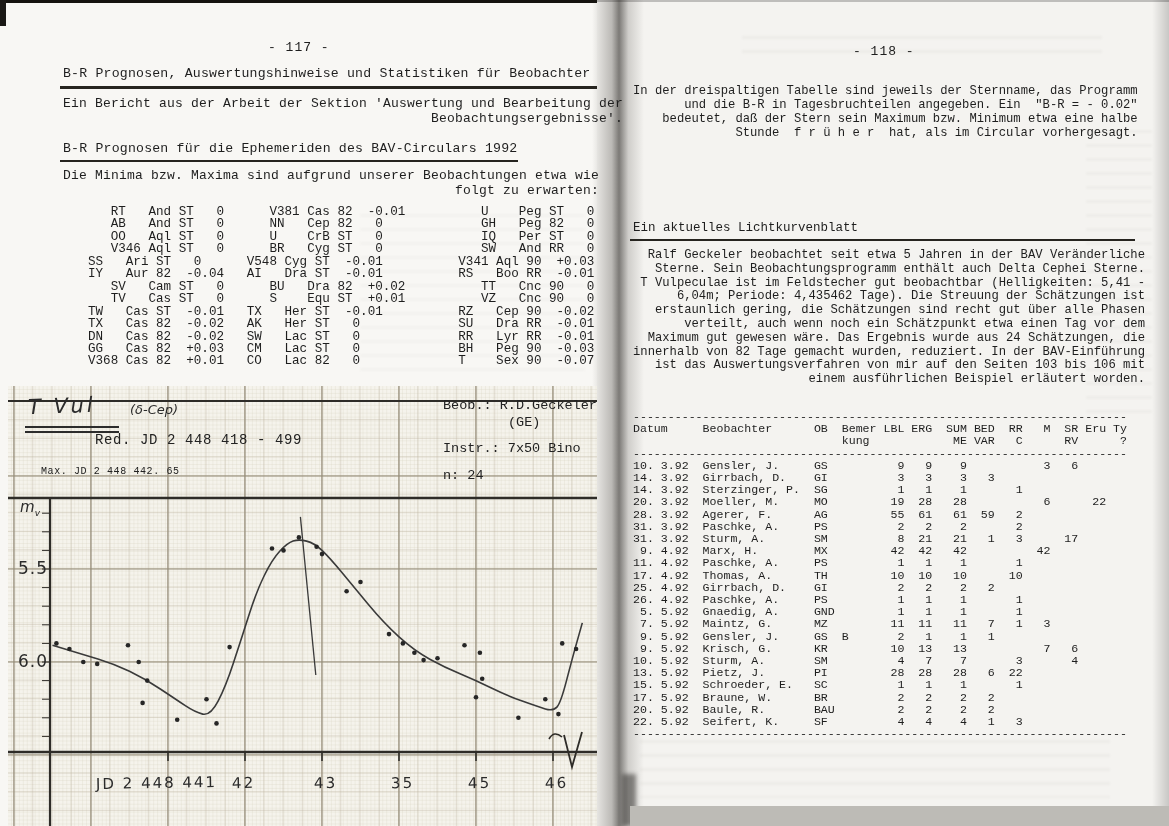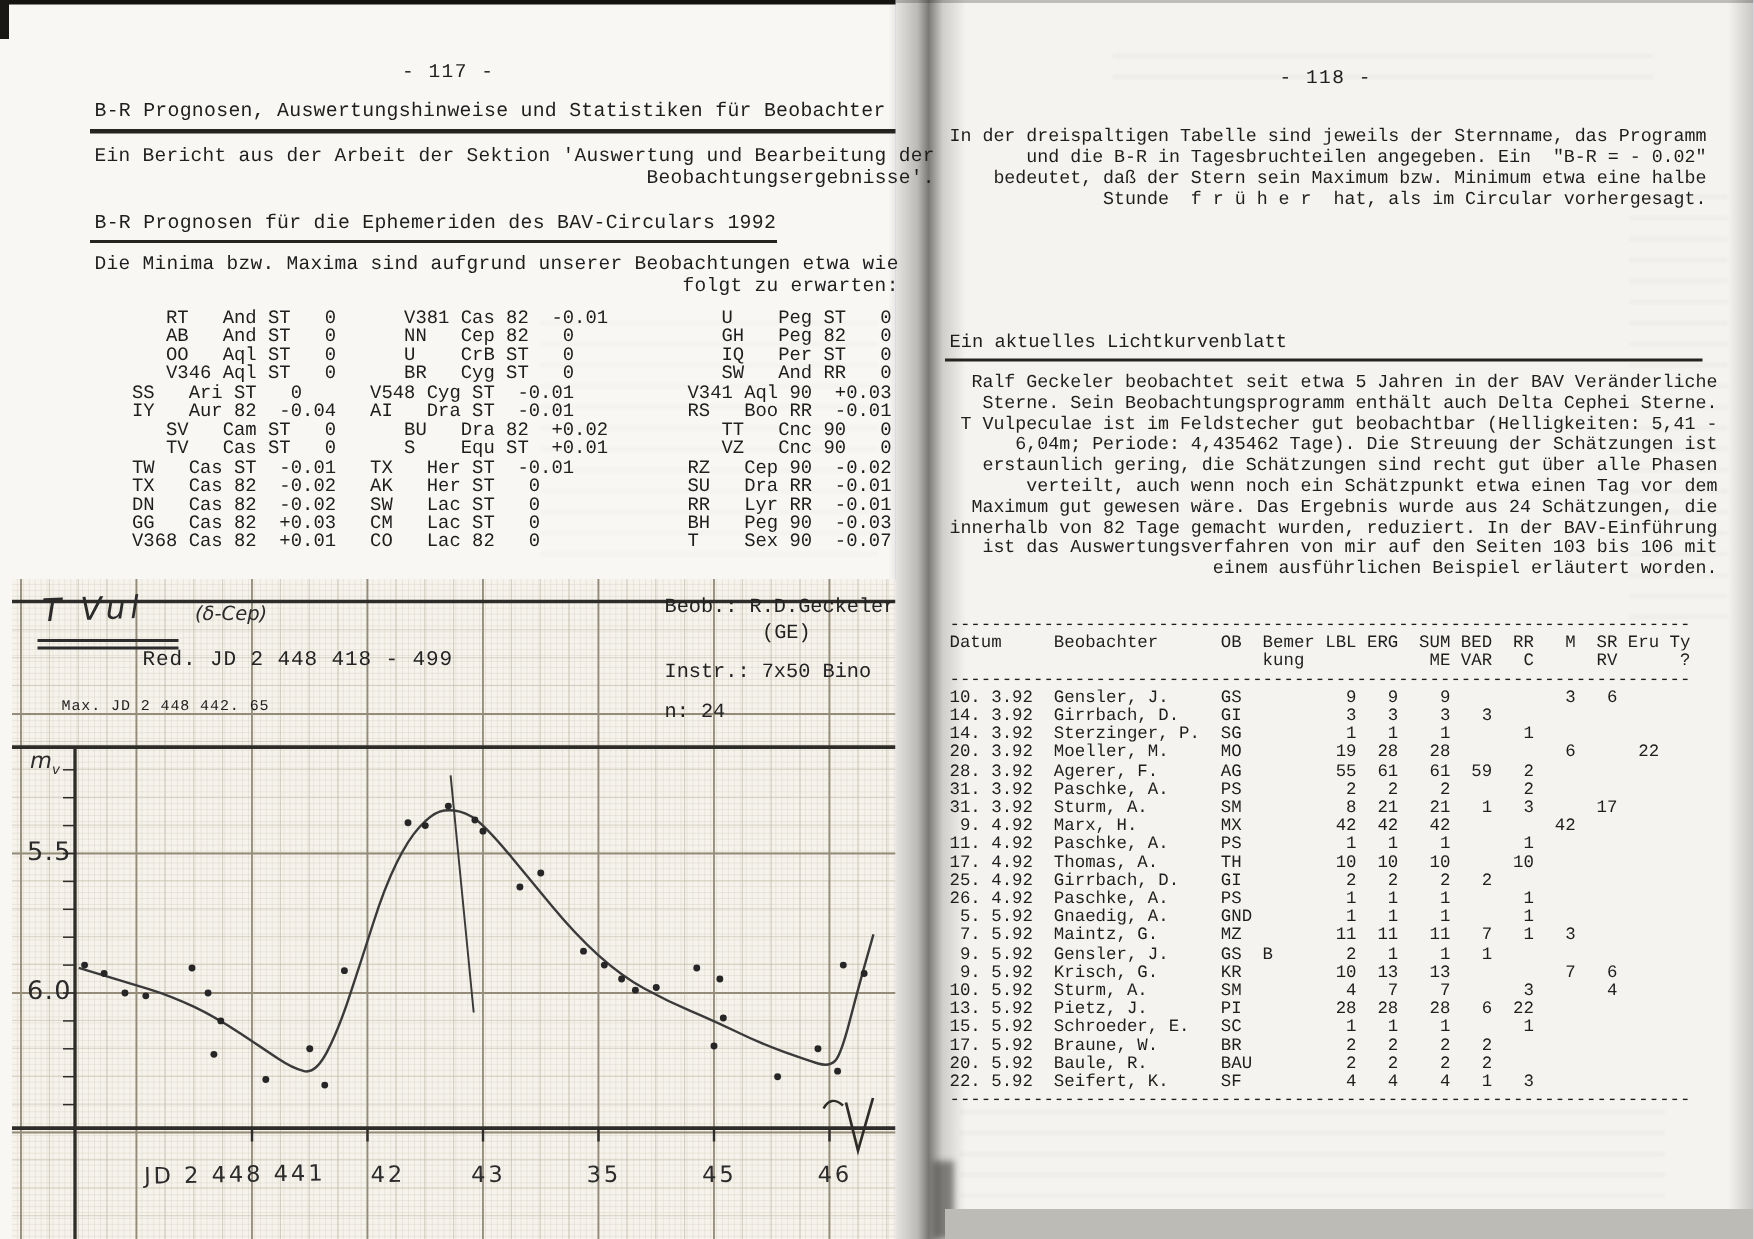--- a/index.html
+++ b/index.html
@@ -173,21 +173,21 @@
 
     <div class="abs hand" style="left:12px;top:112px;font-size:15px;font-style:italic;">
       <span>m</span><sub class="vsub">v</sub>
     </div>
     <div id="y-tick-labels">
         <div class="abs hand" style="left: 10px; top: 172px; font-size: 17px; letter-spacing: 1px;">5.5</div>
         <div class="abs hand" style="left: 10px; top: 265px; font-size: 17px; letter-spacing: 1px;">6.0</div>
       </div>
     <div id="x-tick-labels">
         <div class="abs hand" style="left: 88px; top: 388px; font-size: 15px; letter-spacing: 2px; white-space: nowrap; transform: rotate(-1deg);">JD 2 448 441</div>
-        <div class="abs hand" style="left: 239px; top: 388px; font-size: 15px; letter-spacing: 2px; white-space: nowrap; transform: rotate(-1deg);">42</div>
+        <div class="abs hand" style="left: 224px; top: 388px; font-size: 15px; letter-spacing: 2px; white-space: nowrap; transform: rotate(-1deg);">42</div>
         <div class="abs hand" style="left: 306px; top: 388px; font-size: 15px; letter-spacing: 2px; white-space: nowrap; transform: rotate(-1deg);">43</div>
         <div class="abs hand" style="left: 383px; top: 388px; font-size: 15px; letter-spacing: 2px; white-space: nowrap; transform: rotate(-1deg);">35</div>
         <div class="abs hand" style="left: 460px; top: 388px; font-size: 15px; letter-spacing: 2px; white-space: nowrap; transform: rotate(-1deg);">45</div>
         <div class="abs hand" style="left: 537px; top: 388px; font-size: 15px; letter-spacing: 2px; white-space: nowrap; transform: rotate(-1deg);">46</div>
       </div>
   </div>
 
   <div class="abs pageno" style="left:805px;top:44px;margin-left:48px;">- 118 -</div>
 
   <pre class="abs rp-text" style="left:633px;top:84px;">In der dreispaltigen Tabelle sind jeweils der Sternname, das Programm

